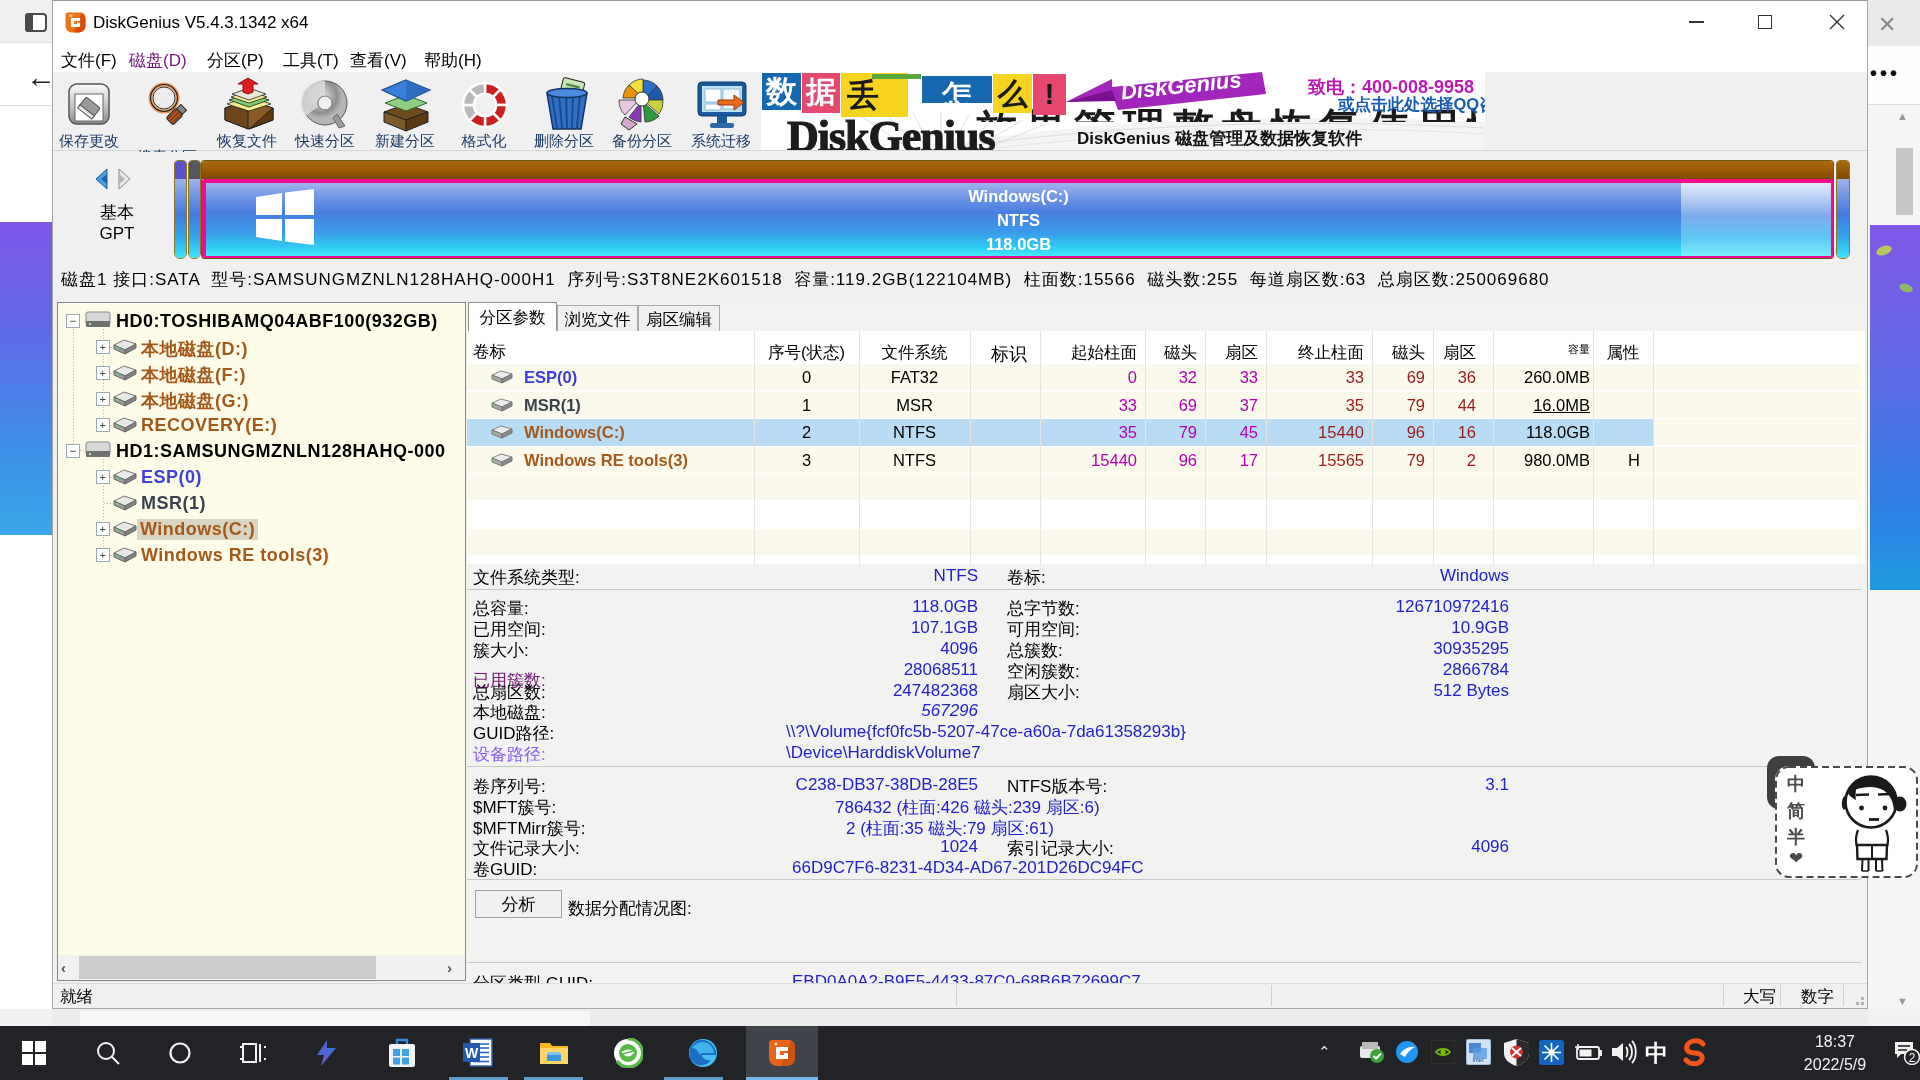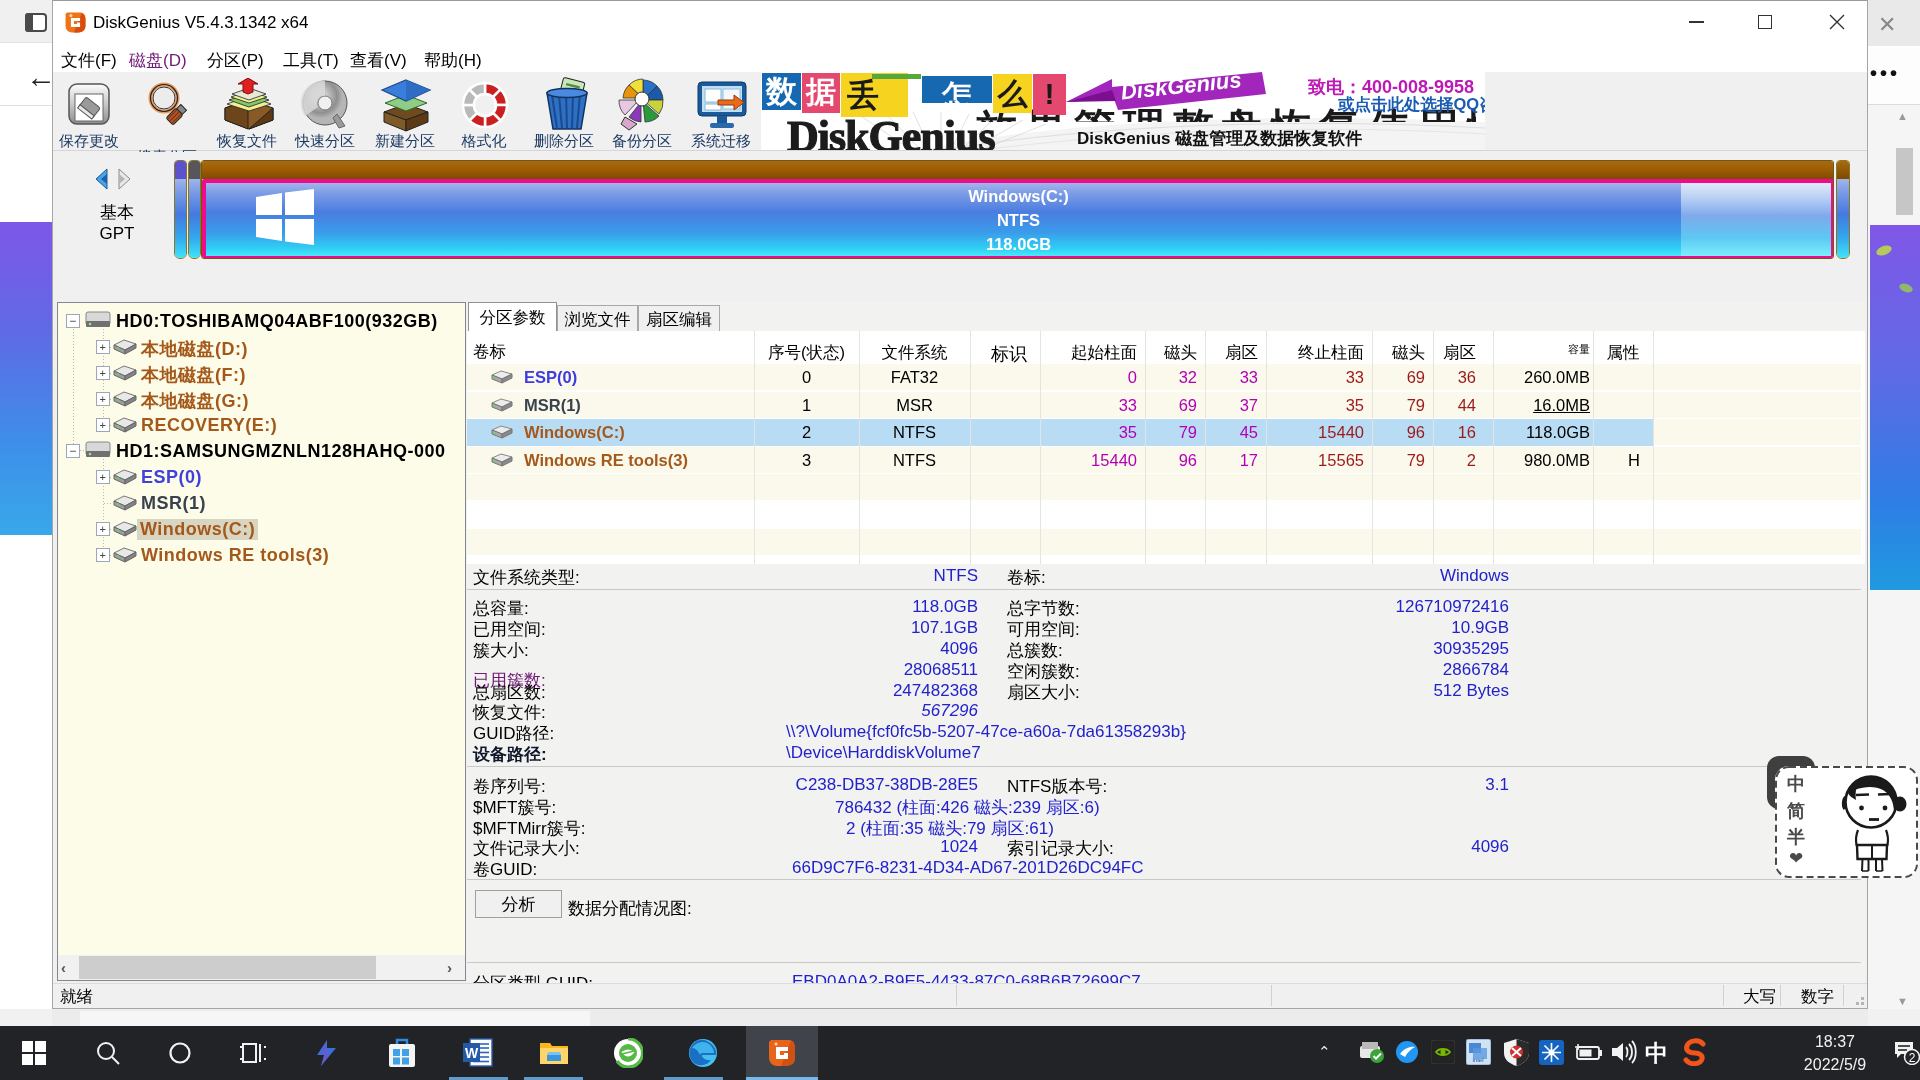--- a/index.html
+++ b/index.html
@@ -402,20 +402,21 @@
     <div class="abs" style="left:0;top:26px;width:1633px;text-align:center;font-size:16.5px;font-weight:bold;color:#fff;">Windows(C:)</div>
     <div class="abs" style="left:0;top:50px;width:1633px;text-align:center;font-size:16.5px;font-weight:bold;color:#fff;">NTFS</div>
     <div class="abs" style="left:0;top:74px;width:1633px;text-align:center;font-size:16.5px;font-weight:bold;color:#fff;">118.0GB</div>
   </div>
 
   <div class="abs" style="left:1783px;top:160px;width:14px;height:99px;border:1px solid #8a7820;border-radius:4px 4px 6px 6px;overflow:hidden;">
     <div style="width:100%;height:18px;background:linear-gradient(180deg,#a86a10,#7e4a00);"></div>
     <div style="width:100%;height:79px;background:linear-gradient(180deg,#9fb4ec 0%,#6f94e4 22%,#4479e0 45%,#33a9ee 75%,#40e4fa 100%);"></div>
   </div>
 
+  <div class="abs" style="left:8px;top:268px;font-size:17px;letter-spacing:1px;color:#000;white-space:pre;">磁盘1 接口:SATA  型号:SAMSUNGMZNLN128HAHQ-000H1  序列号:S3T8NE2K601518  容量:119.2GB(122104MB)  柱面数:15566  磁头数:255  每道扇区数:63  总扇区数:250069680</div>
 
   <div class="abs" style="left:4px;top:302px;width:409px;height:679px;background:#fcfce9;border:1px solid #828790;"></div>
   <div class="abs" style="left:5px;top:307px;width:407px;height:647px;overflow:hidden;font-size:18px;letter-spacing:0.5px;font-weight:bold;">
 
     <div class="abs" style="left:15px;top:22px;width:1px;height:122px;background:repeating-linear-gradient(180deg,#b8b8b8 0 1px,transparent 1px 3px);"></div>
     <div class="abs" style="left:45px;top:16px;width:1px;height:102px;background:repeating-linear-gradient(180deg,#b8b8b8 0 1px,transparent 1px 3px);"></div>
     <div class="abs" style="left:45px;top:146px;width:1px;height:102px;background:repeating-linear-gradient(180deg,#b8b8b8 0 1px,transparent 1px 3px);"></div>
     <div class="abs" style="left:16px;top:143px;width:12px;height:1px;background:repeating-linear-gradient(90deg,#b8b8b8 0 1px,transparent 1px 3px);"></div>
     <div class="abs" style="left:46px;top:40px;width:8px;height:1px;background:repeating-linear-gradient(90deg,#b8b8b8 0 1px,transparent 1px 3px);"></div>
     <div class="abs" style="left:46px;top:66px;width:8px;height:1px;background:repeating-linear-gradient(90deg,#b8b8b8 0 1px,transparent 1px 3px);"></div>
@@ -648,26 +649,26 @@
     <div class="abs" style="left:540px;top:75px;color:#000;">总簇数:</div>
     <div class="abs" style="left:742px;width:300px;text-align:right;top:75px;color:#2222cc;">30935295</div>
     <div class="abs" style="left:6px;top:105px;color:#701a75;text-align:right;">已用簇数:</div>
     <div class="abs" style="left:211px;width:300px;text-align:right;top:96px;color:#2222cc;">28068511</div>
     <div class="abs" style="left:540px;top:96px;color:#000;">空闲簇数:</div>
     <div class="abs" style="left:742px;width:300px;text-align:right;top:96px;color:#2222cc;">2866784</div>
     <div class="abs" style="left:6px;top:117px;color:#000;">总扇区数:</div>
     <div class="abs" style="left:211px;width:300px;text-align:right;top:117px;color:#2222cc;">247482368</div>
     <div class="abs" style="left:540px;top:117px;color:#000;">扇区大小:</div>
     <div class="abs" style="left:742px;width:300px;text-align:right;top:117px;color:#2222cc;">512 Bytes</div>
-    <div class="abs" style="left:6px;top:137px;color:#000;">恢复文件:</div>
+    <div class="abs" style="left:6px;top:137px;color:#000;">本地磁盘:</div>
     <div class="abs" style="left:211px;width:300px;text-align:right;top:137px;color:#2222cc;font-style:italic;">567296</div>
     <div class="abs" style="left:0;top:25px;width:1394px;height:1px;background:#c8c8c8;"></div>
     <div class="abs" style="left:6px;top:158px;color:#000;">GUID路径:</div>
     <div class="abs" style="left:319px;top:158px;color:#2222cc;">\\?\Volume{fcf0fc5b-5207-47ce-a60a-7da61358293b}</div>
-    <div class="abs" style="left:6px;top:179px;color:#0f172a;font-weight:bold;">设备路径:</div>
+    <div class="abs" style="left:6px;top:179px;color:#8b5cf6;">设备路径:</div>
     <div class="abs" style="left:319px;top:179px;color:#2222cc;">\Device\HarddiskVolume7</div>
     <div class="abs" style="left:0;top:202px;width:1394px;height:1px;background:#c8c8c8;"></div>
     <div class="abs" style="left:6px;top:211px;color:#000;">卷序列号:</div>
     <div class="abs" style="left:211px;width:300px;text-align:right;top:211px;color:#2222cc;">C238-DB37-38DB-28E5</div>
     <div class="abs" style="left:540px;top:211px;color:#000;">NTFS版本号:</div>
     <div class="abs" style="left:742px;width:300px;text-align:right;top:211px;color:#2222cc;">3.1</div>
     <div class="abs" style="left:6px;top:232px;color:#000;">$MFT簇号:</div>
     <div class="abs" style="left:368px;top:232px;color:#2222cc;">786432 (柱面:426 磁头:239 扇区:6)</div>
     <div class="abs" style="left:6px;top:253px;color:#000;">$MFTMirr簇号:</div>
     <div class="abs" style="left:379px;top:253px;color:#2222cc;">2 (柱面:35 磁头:79 扇区:61)</div>

